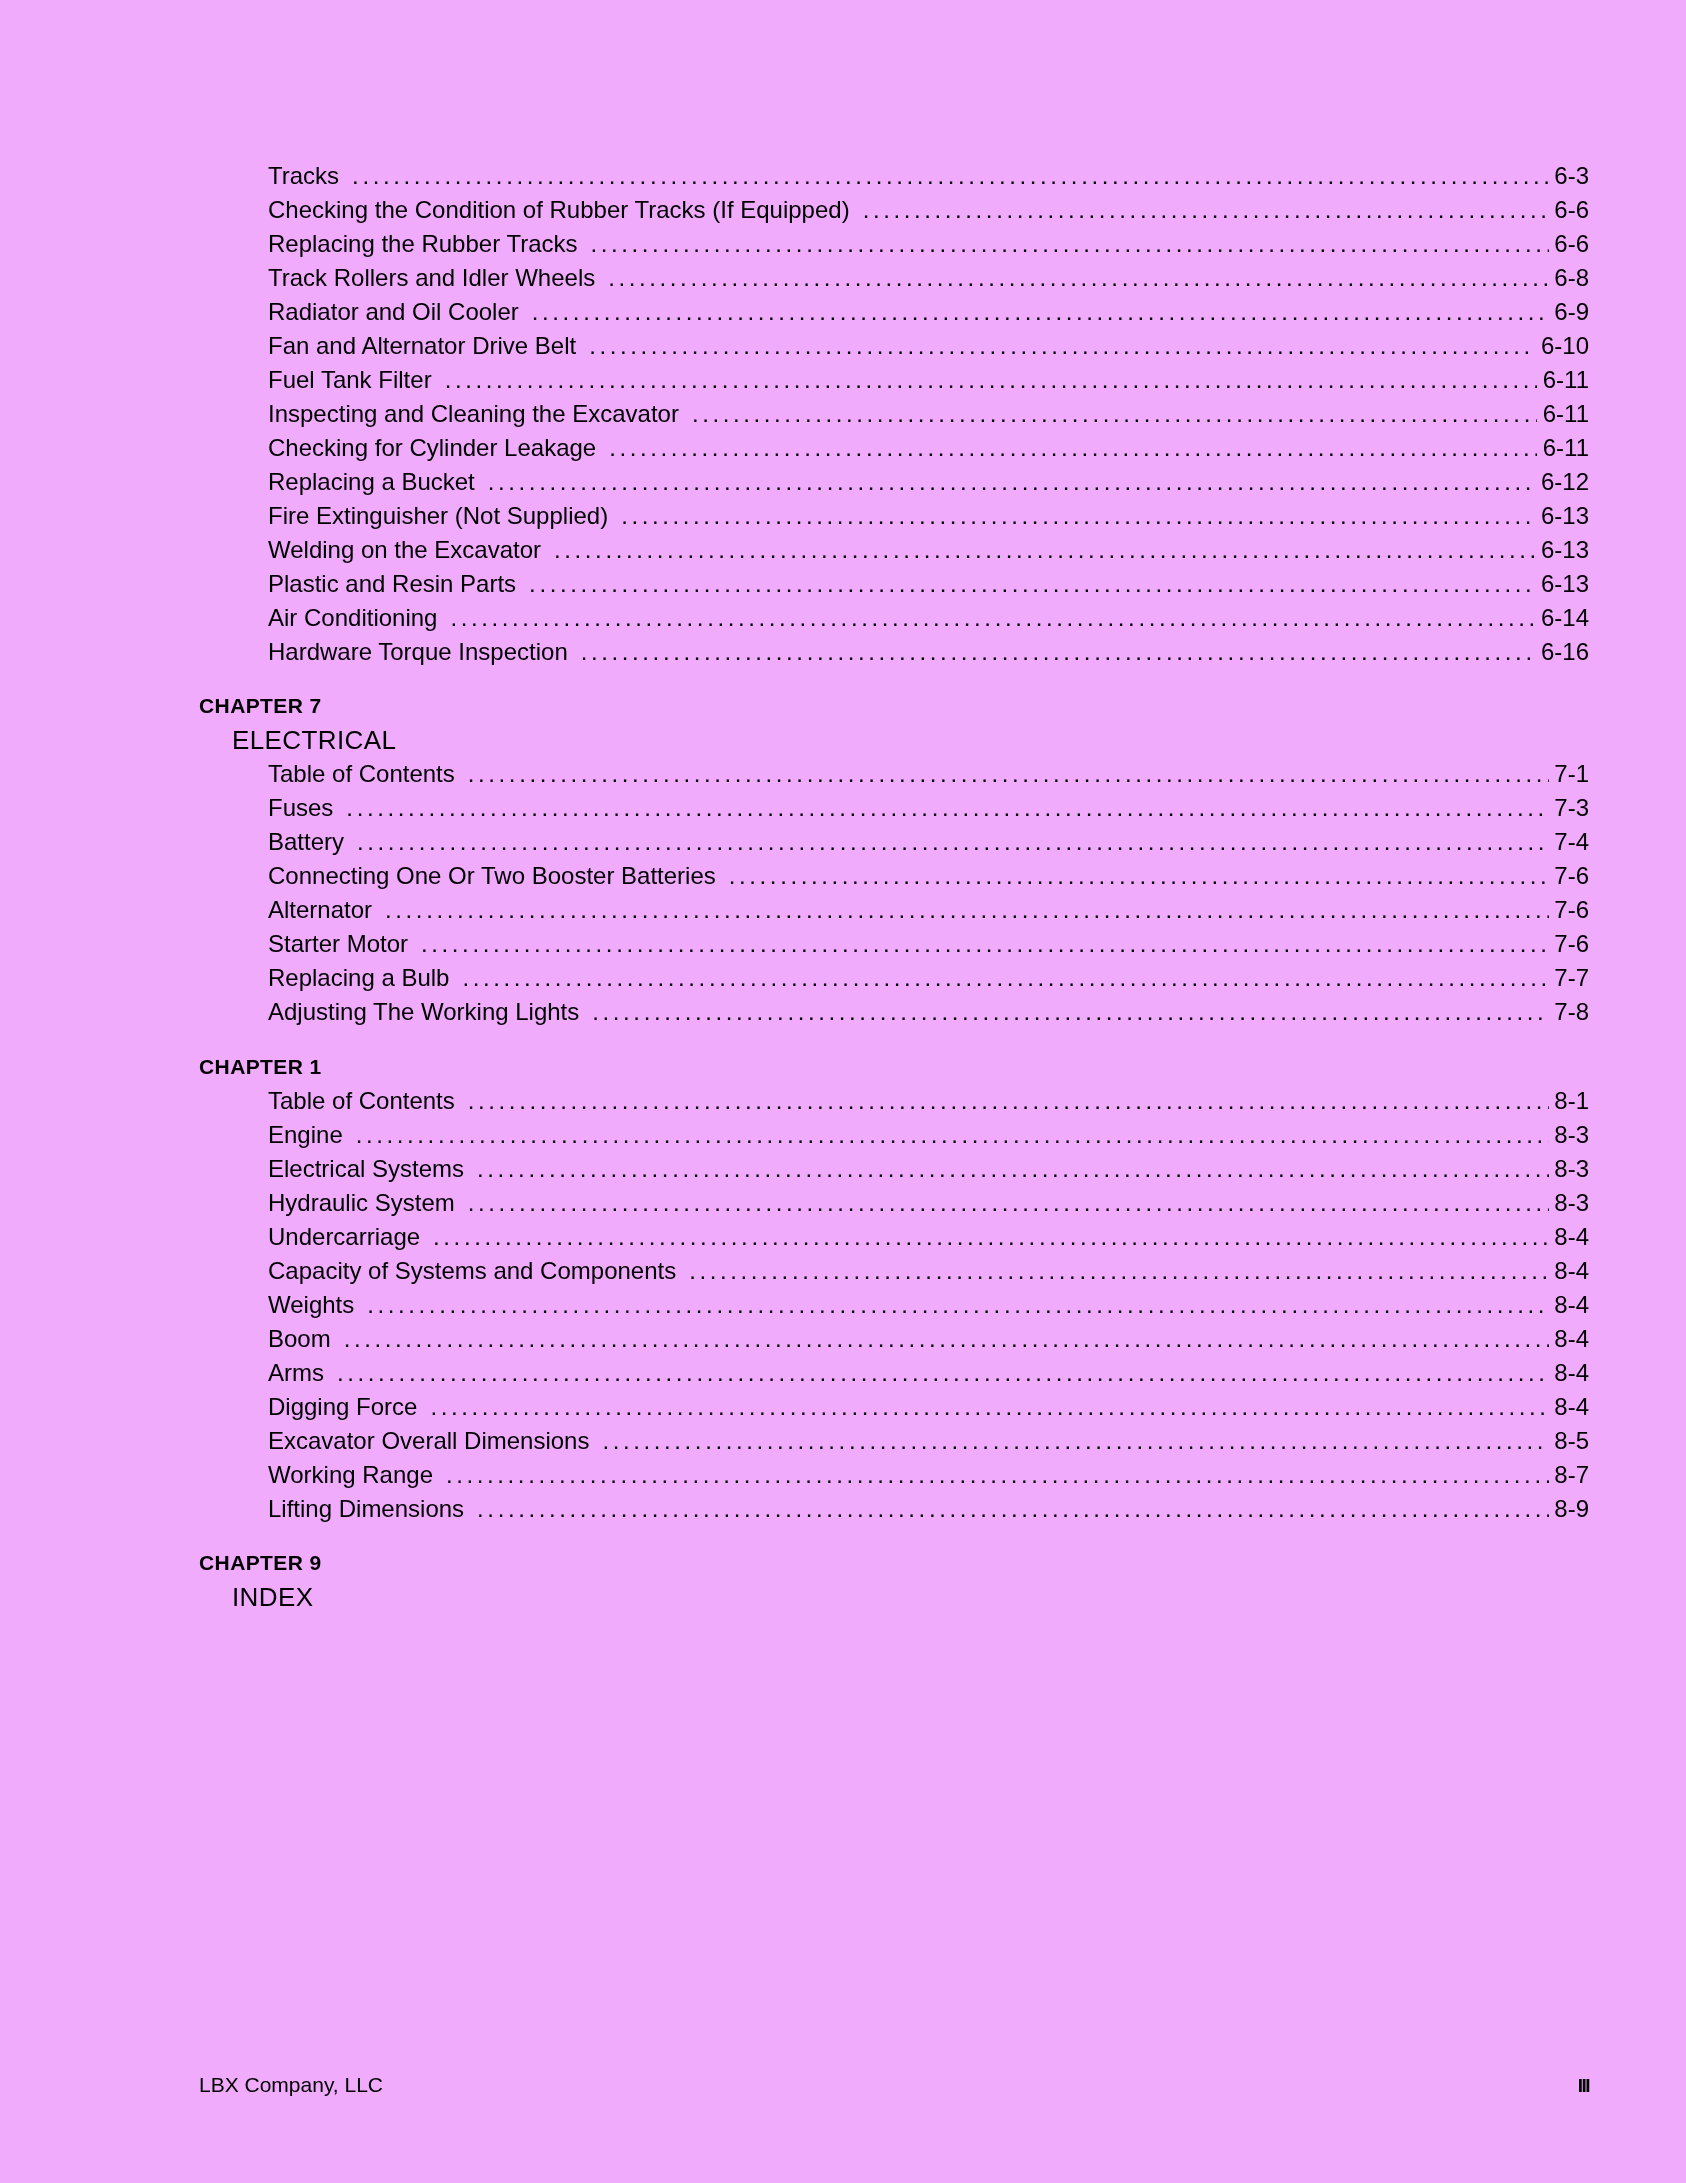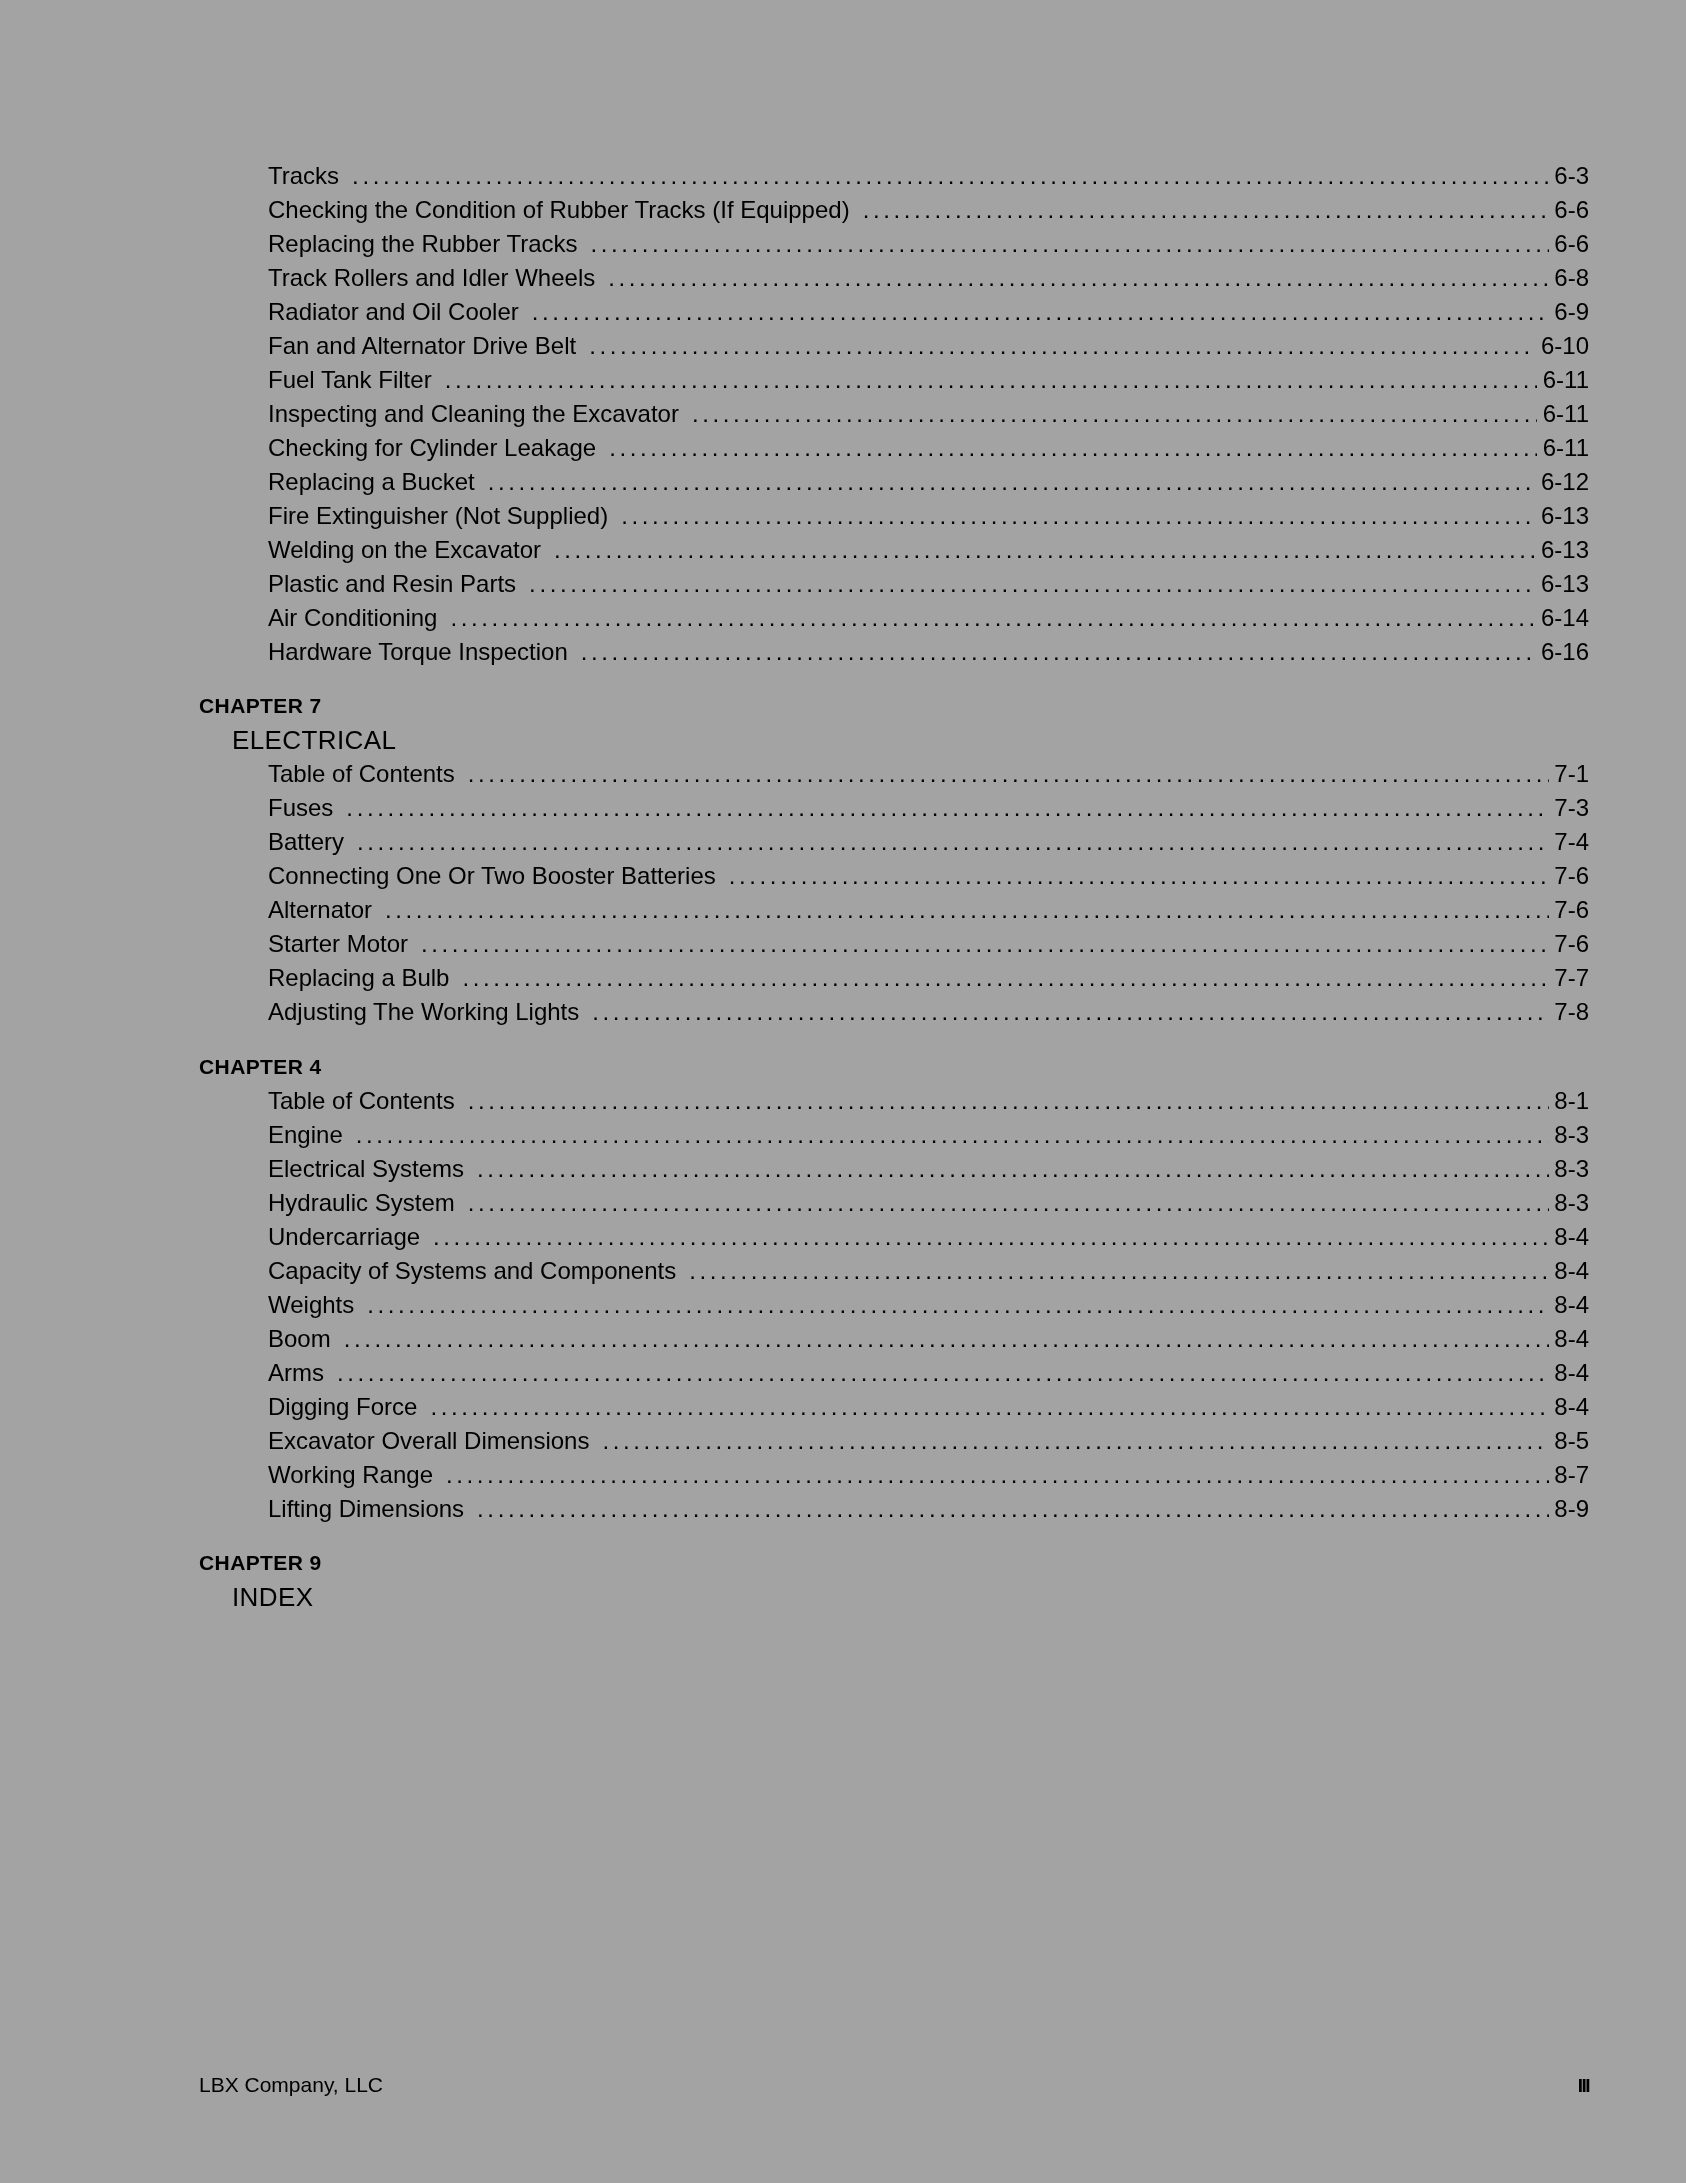--- a/index.html
+++ b/index.html
@@ -1,20 +1,20 @@
 <!DOCTYPE html>
 <html style="font-size:11.6px"><head>
 <meta charset="utf-8">
 <style>
   html, body { margin: 0; padding: 0; background: #e8e8e8; }
   .page {
     position: relative;
     width: 1687px;
     height: 2183px;
-    background: #a3a3a3;
+    background: #f0abfc;
     font-family: "Liberation Sans", sans-serif;
     color: #000000;
     overflow: hidden;
   }
   .toc {
     position: absolute;
     left: 199px;
     top: 159px;
     width: 1390px;
   }
@@ -187,21 +187,21 @@
           <span class="toc-dots"></span>
           <span class="toc-page">7-7</span>
         </div>
         <div class="toc-row">
           <span class="toc-title">Adjusting The Working Lights</span>
           <span class="toc-dots"></span>
           <span class="toc-page">7-8</span>
         </div>
       </section>
       <section class="toc-section">
-        <div class="chapter-heading">CHAPTER 4</div>
+        <div class="chapter-heading">CHAPTER 1</div>
         <div class="toc-row">
           <span class="toc-title">Table of Contents</span>
           <span class="toc-dots"></span>
           <span class="toc-page">8-1</span>
         </div>
         <div class="toc-row">
           <span class="toc-title">Engine</span>
           <span class="toc-dots"></span>
           <span class="toc-page">8-3</span>
         </div>

